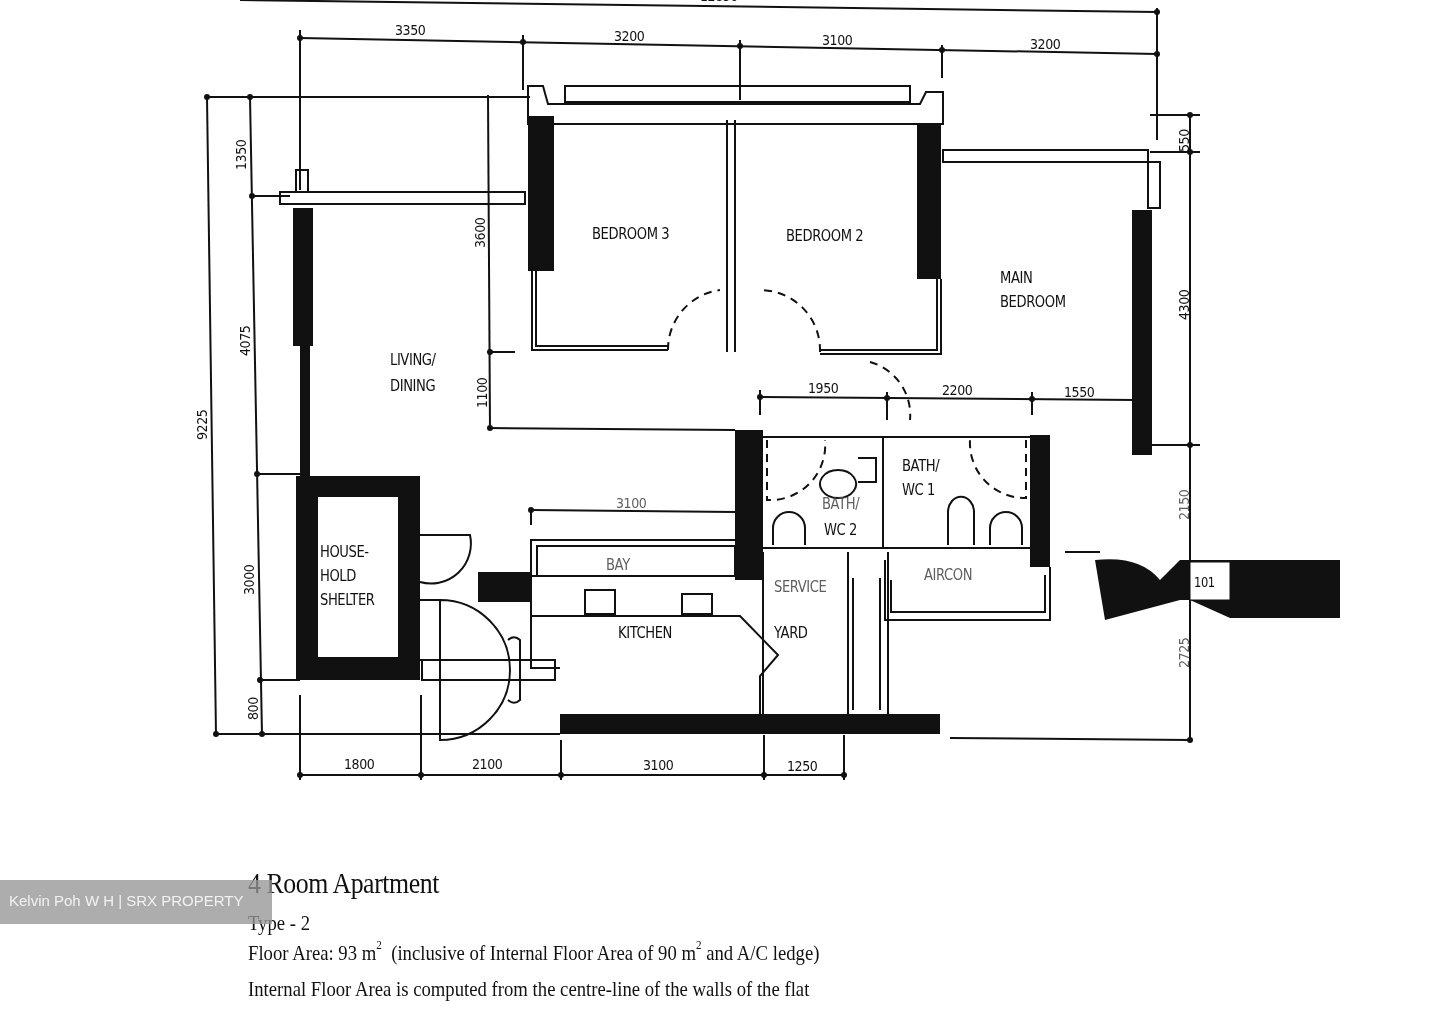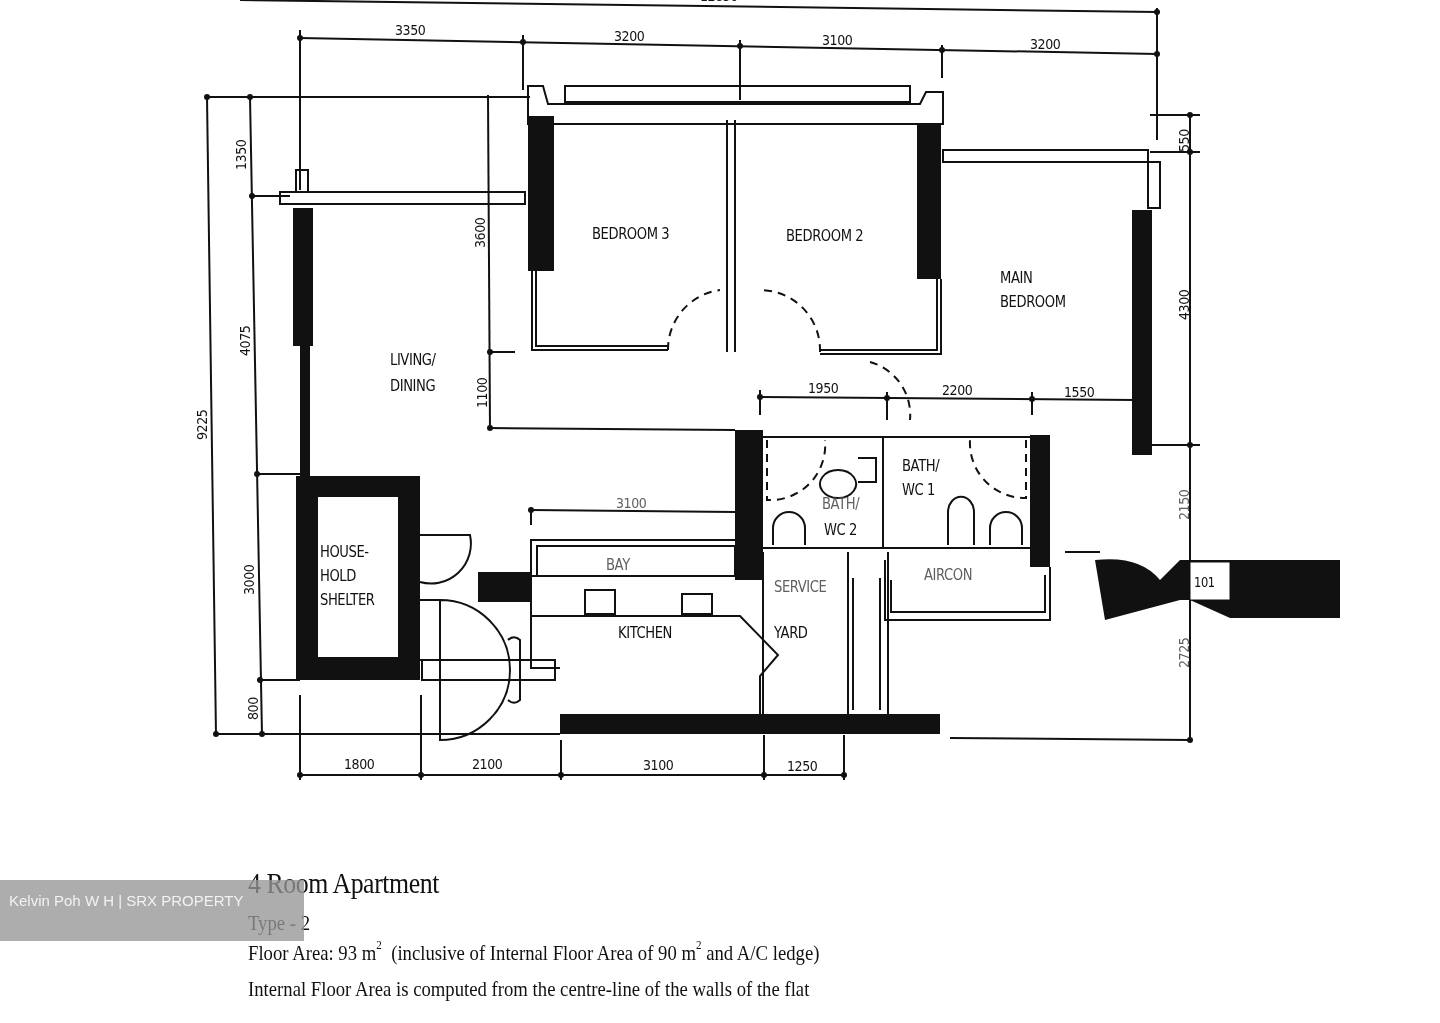--- a/index.html
+++ b/index.html
@@ -9,21 +9,21 @@
   .dim { position:absolute; font-family:"DejaVu Sans", sans-serif; font-size:14px; color:#111; line-height:16px; transform-origin:left top; white-space:nowrap; letter-spacing:-0.5px; }
   .dimv { transform:rotate(-90deg) scaleX(0.9); }
   .dimh { transform:scaleX(0.9); }
   .faded { color:#444; opacity:0.85; }
   .caption { position:absolute; left:248px; font-family:"Liberation Serif", serif; color:#111; white-space:nowrap; }
   #cap-title { top:866px; font-size:30px; transform:scaleX(0.86); transform-origin:left top; letter-spacing:-0.5px; }
   #cap-type { top:910px; font-size:22px; transform:scaleX(0.85); transform-origin:left top; }
   #cap-area { top:940px; font-size:22px; transform:scaleX(0.85); transform-origin:left top; }
   #cap-note { top:976px; font-size:22px; transform:scaleX(0.85); transform-origin:left top; }
   sup { font-size:13px; vertical-align:top; position:relative; top:-3px; }
-  #watermark { position:absolute; left:0; top:880px; width:272px; height:61px; background:rgba(150,150,150,0.78);padding-left:32px; }
+  #watermark { position:absolute; left:0; top:880px; width:272px; height:44px; background:rgba(150,150,150,0.78); }
   #watermark span { position:absolute; left:9px; top:12px; font-family:"Liberation Sans", sans-serif; font-size:15px; color:#f2f2f2; white-space:nowrap; }
 </style>
 </head>
 <body>
 
 <svg id="plan" viewBox="0 0 1440 1023" xmlns="http://www.w3.org/2000/svg">
   <g stroke="#111" stroke-width="2" fill="none">
 
     <line x1="240" y1="0" x2="1157" y2="12"></line>
     <line x1="300" y1="38" x2="1157" y2="54"></line>

